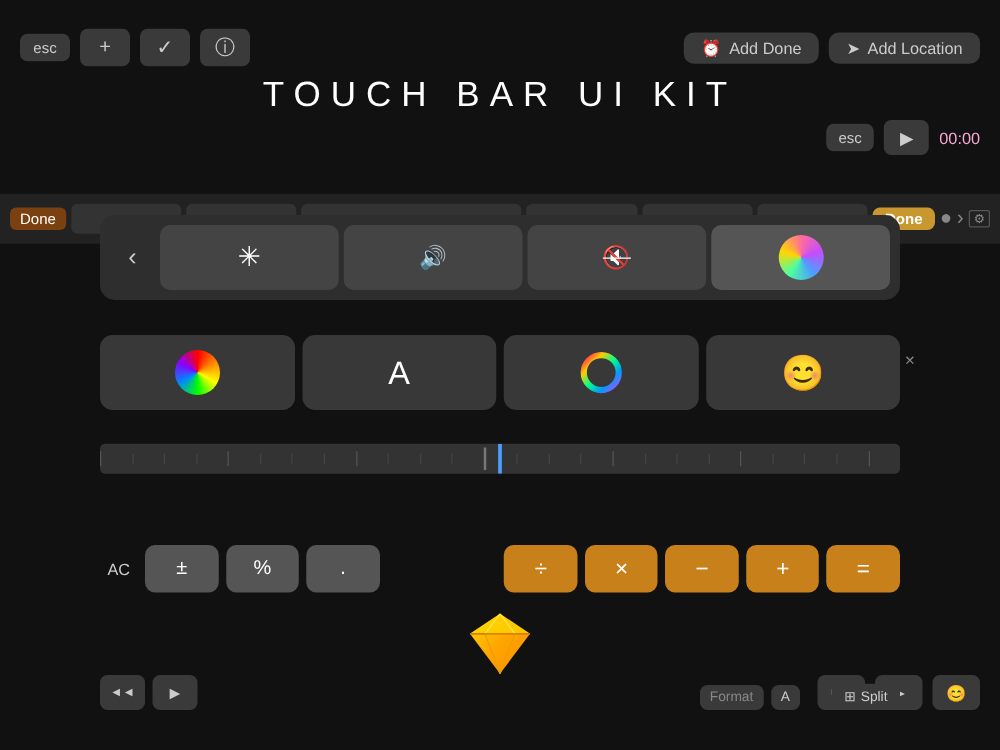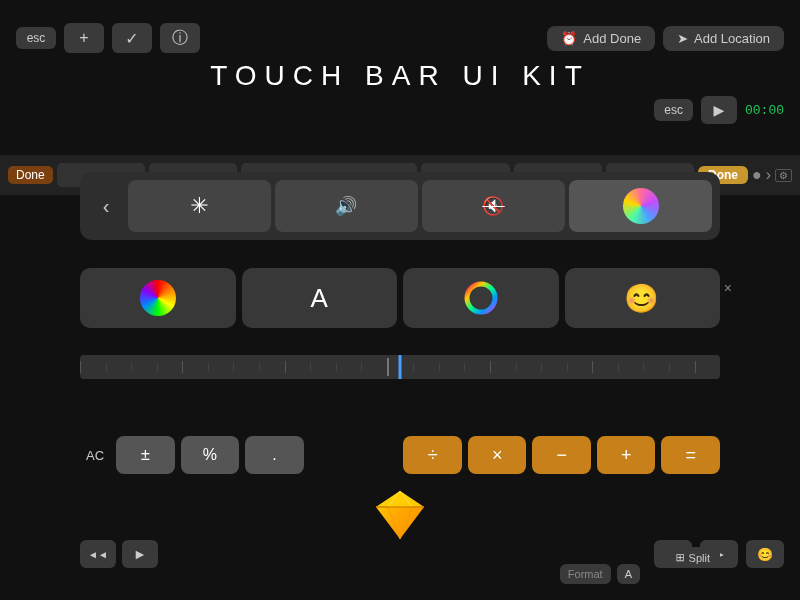--- a/index.html
+++ b/index.html
@@ -104,23 +104,22 @@
       width: 36px;
       height: 28px;
       display: flex;
       align-items: center;
       justify-content: center;
       color: #ccc;
       font-size: 14px;
       cursor: pointer;
     }
     .time-display {
-      color: #22c55e;
+      color: #f9a8d4;
       font-size: 13px;
-      font-family: Liberation Mono, monospace;
     }
 
     
     .controls-row {
       position: absolute;
       top: 172px;
       left: 80px;
       right: 80px;
       height: 68px;
       background: #2e2e2e;
@@ -541,16 +540,16 @@
   <div class="prev-btn">►</div>
 </div>
 
 <div style="position:absolute;bottom:32px;right:80px;display:flex;align-items:center;gap:6px;">
   <div class="split-btn">
     <span>⊞</span>
     <span>Split</span>
   </div>
 </div>
 
-<div style="position:absolute;bottom:16px;right:160px;display:flex;align-items:center;gap:6px;">
+<div style="position:absolute;bottom:32px;right:160px;display:flex;align-items:center;gap:6px;">
   <div class="format-btn">Format</div>
   <div class="format-btn" style="color:#ccc;">A</div>
 </div>
 
 </body></html>

